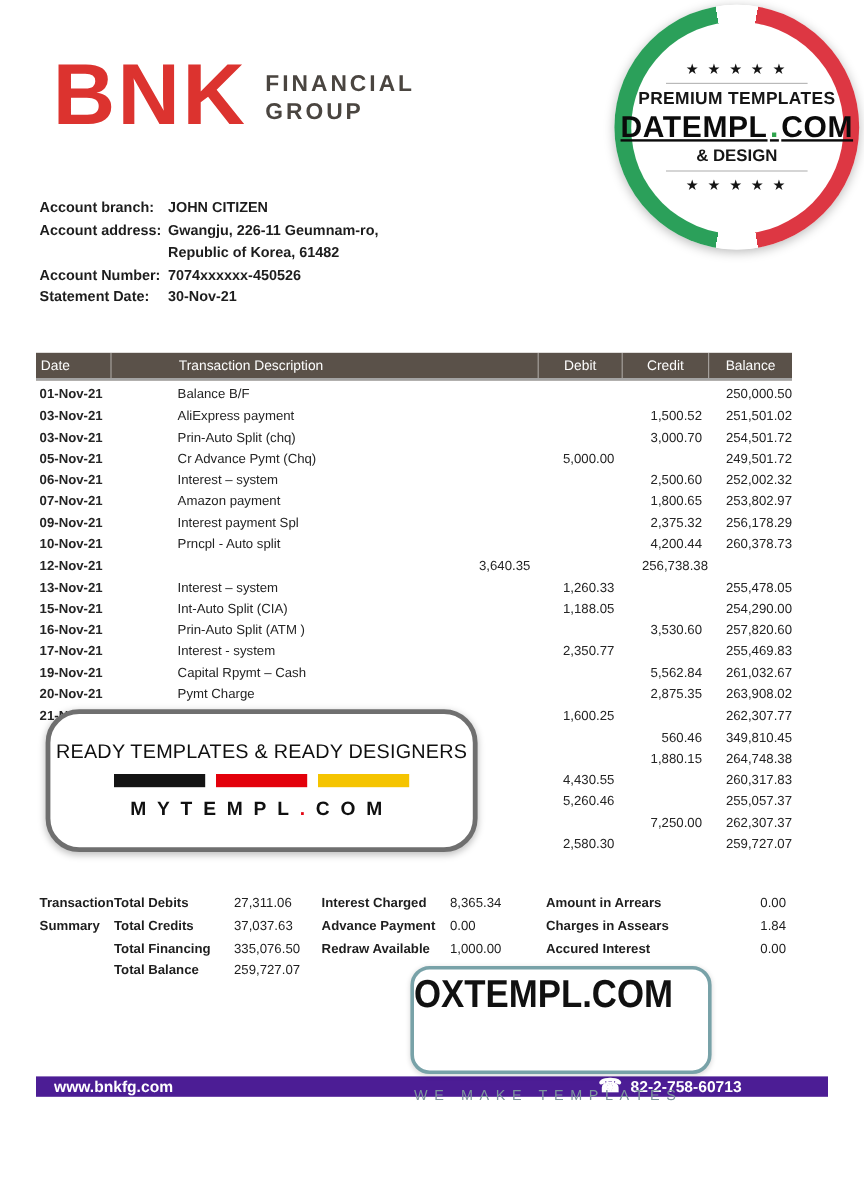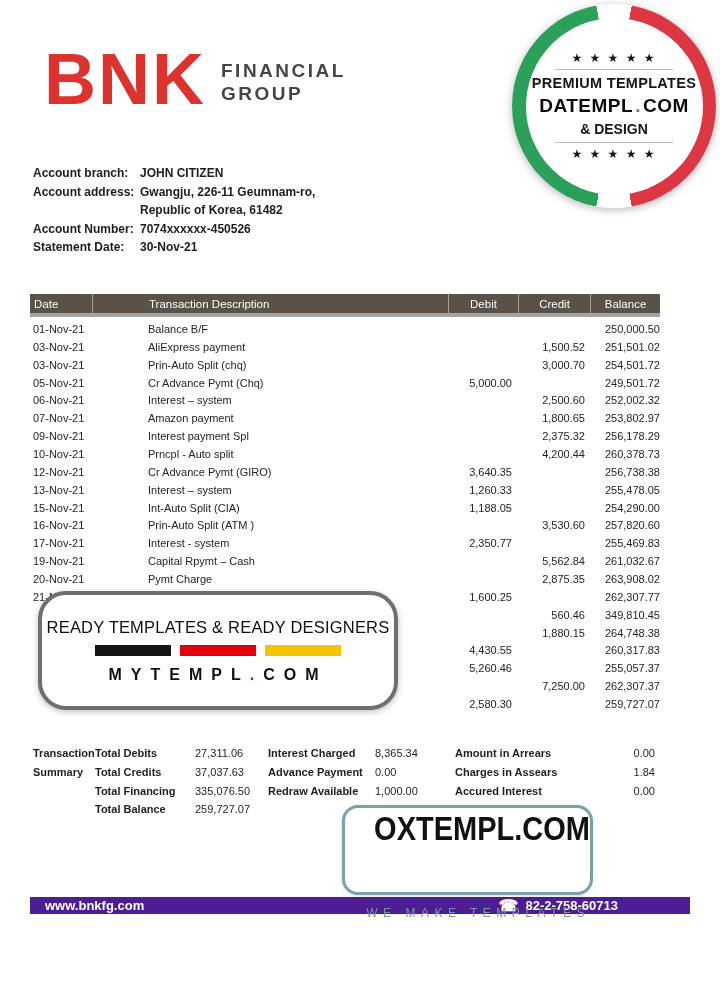--- a/index.html
+++ b/index.html
@@ -16,41 +16,41 @@
 
   
   .datempl { position:absolute; left:512px; top:4px; width:204px; height:204px; border-radius:50%;
     background:conic-gradient(#ffffff 0deg 10deg, #dd3743 10deg 170deg, #ffffff 170deg 190deg, #2ba05a 190deg 350deg, #ffffff 350deg 360deg);
     box-shadow:0 2px 9px rgba(0,0,0,0.28); display:flex; align-items:center; justify-content:center; }
   .datempl-inner { width:177px; height:177px; border-radius:50%; background:#fff;
     display:flex; flex-direction:column; align-items:center; justify-content:center; text-align:center; }
   .stars { font-size:12px; letter-spacing:2px; color:#141414; line-height:14px; }
   .badge-hr { width:118px; height:1px; background:#b9b9b9; margin:4px 0; }
   .premium { font-size:14.5px; font-weight:700; color:#161616; letter-spacing:0.3px; margin-top:1px; }
-  .ddomain { font-size:19px; font-weight:700; color:#0b0b0b; letter-spacing:0.5px; line-height:30px; }
+  .ddomain { font-size:25px; font-weight:700; color:#0b0b0b; letter-spacing:0.5px; line-height:30px;text-decoration:underline; }
   .ddomain .dot { color:#2fa44d; padding:0 2px; }
   .design { font-size:14px; font-weight:700; color:#161616; margin-bottom:1px; }
 
   
   .account { position:absolute; left:33px; top:164px; font-size:12px; color:#1d1d1d; }
   .acct-row { display:flex; line-height:18.6px; }
   .acct-label { width:107px; font-weight:700; }
   .acct-value { font-weight:700; }
 
   
   .table { position:absolute; left:30px; top:294px; width:630px; font-size:11px; color:#242424; }
   .thead { display:grid; grid-template-columns:62px 356px 70px 72px 70px; background:#5a5149; color:#fdfdfd;
-    height:23px; align-items:center; border-bottom:4px solid #a3a3a3; font-size:11.5px; }
+    height:23px; align-items:center; border-bottom:2px solid #a3a3a3; font-size:11.5px; }
   .thead > div { height:100%; display:flex; align-items:center; }
   .thead .h-date { padding-left:4px; }
   .thead .h-desc { padding-left:56px; border-left:1px solid rgba(255,255,255,0.45); }
   .thead .h-num { justify-content:center; border-left:1px solid rgba(255,255,255,0.45); }
   .tbody { padding-top:3px; }
   .trow { display:grid; grid-template-columns:62px 356px 70px 72px 70px; height:17.87px; align-items:center; }
-  .cell.c-date { padding-left:3px; }
+  .cell.c-date { padding-left:3px;font-weight:bold; }
   .cell.c-desc { padding-left:56px; }
   .cell.c-debit { text-align:right; padding-right:6px; }
   .cell.c-credit { text-align:right; padding-right:5px; }
   .cell.c-balance { text-align:right; padding-right:0; }
 
   
   .mytempl { position:absolute; left:38px; top:591px; width:360px; height:119px; background:#fff;
     border:4px solid #6f6f6f; border-radius:28px; box-shadow:0 2px 6px rgba(0,0,0,0.25);
     display:flex; flex-direction:column; align-items:center; justify-content:center; z-index:3; }
   .my-tagline { font-size:16.5px; color:#0f0f0f; letter-spacing:0.2px; }
@@ -67,21 +67,21 @@
   .sum-col2 { left:235px; }
   .sum-col3 { left:422px; width:200px; }
   .srow { display:flex; height:18.7px; align-items:center; }
   .srow .lbl { font-weight:700; }
   .sum-col1 .lbl { width:100px; }
   .sum-col2 .lbl { width:107px; }
   .sum-col3 .srow { justify-content:space-between; }
 
   
   .oxtempl { position:absolute; left:342px; top:805px; width:251px; height:90px; background:#fff;
-    border:3px solid #78a2a8; border-radius:16px; display:flex; flex-direction:column; align-items:flex-end;
+    border:3px solid #78a2a8; border-radius:16px; display:flex; flex-direction:column; align-items:flex-start;
     z-index:5; box-shadow:0 1px 4px rgba(0,0,0,0.15);gap:28px; }
   .ox-domain { margin-top:5px; font-size:29px; font-weight:700; color:#111; transform:scaleY(1.12); letter-spacing:0; }
   .ox-wave { margin-top:2px; }
   .ox-tagline { font-size:12px; letter-spacing:5.5px; color:#7d969d; margin-top:2px; white-space:nowrap; }
 
   
   .footer { position:absolute; left:30px; top:897px; width:660px; height:17px; background:#4c1d95;
     color:#fff; display:flex; align-items:center; justify-content:space-between;
     font-weight:700; font-size:13px; padding:0 72px 0 15px; z-index:4; }
   .phone { display:flex; align-items:center; gap:7px; }
@@ -194,21 +194,20 @@
         </div>
         <div class="trow">
           <div class="cell c-date">10-Nov-21</div>
           <div class="cell c-desc">Prncpl - Auto split</div>
           <div class="cell c-debit"></div>
           <div class="cell c-credit">4,200.44</div>
           <div class="cell c-balance">260,378.73</div>
         </div>
         <div class="trow">
           <div class="cell c-date">12-Nov-21</div>
-          <div class="cell c-desc">Cr Advance Pymt (GIRO)</div>
           <div class="cell c-debit">3,640.35</div>
           <div class="cell c-credit"></div>
           <div class="cell c-balance">256,738.38</div>
         </div>
         <div class="trow">
           <div class="cell c-date">13-Nov-21</div>
           <div class="cell c-desc">Interest – system</div>
           <div class="cell c-debit">1,260.33</div>
           <div class="cell c-credit"></div>
           <div class="cell c-balance">255,478.05</div>

